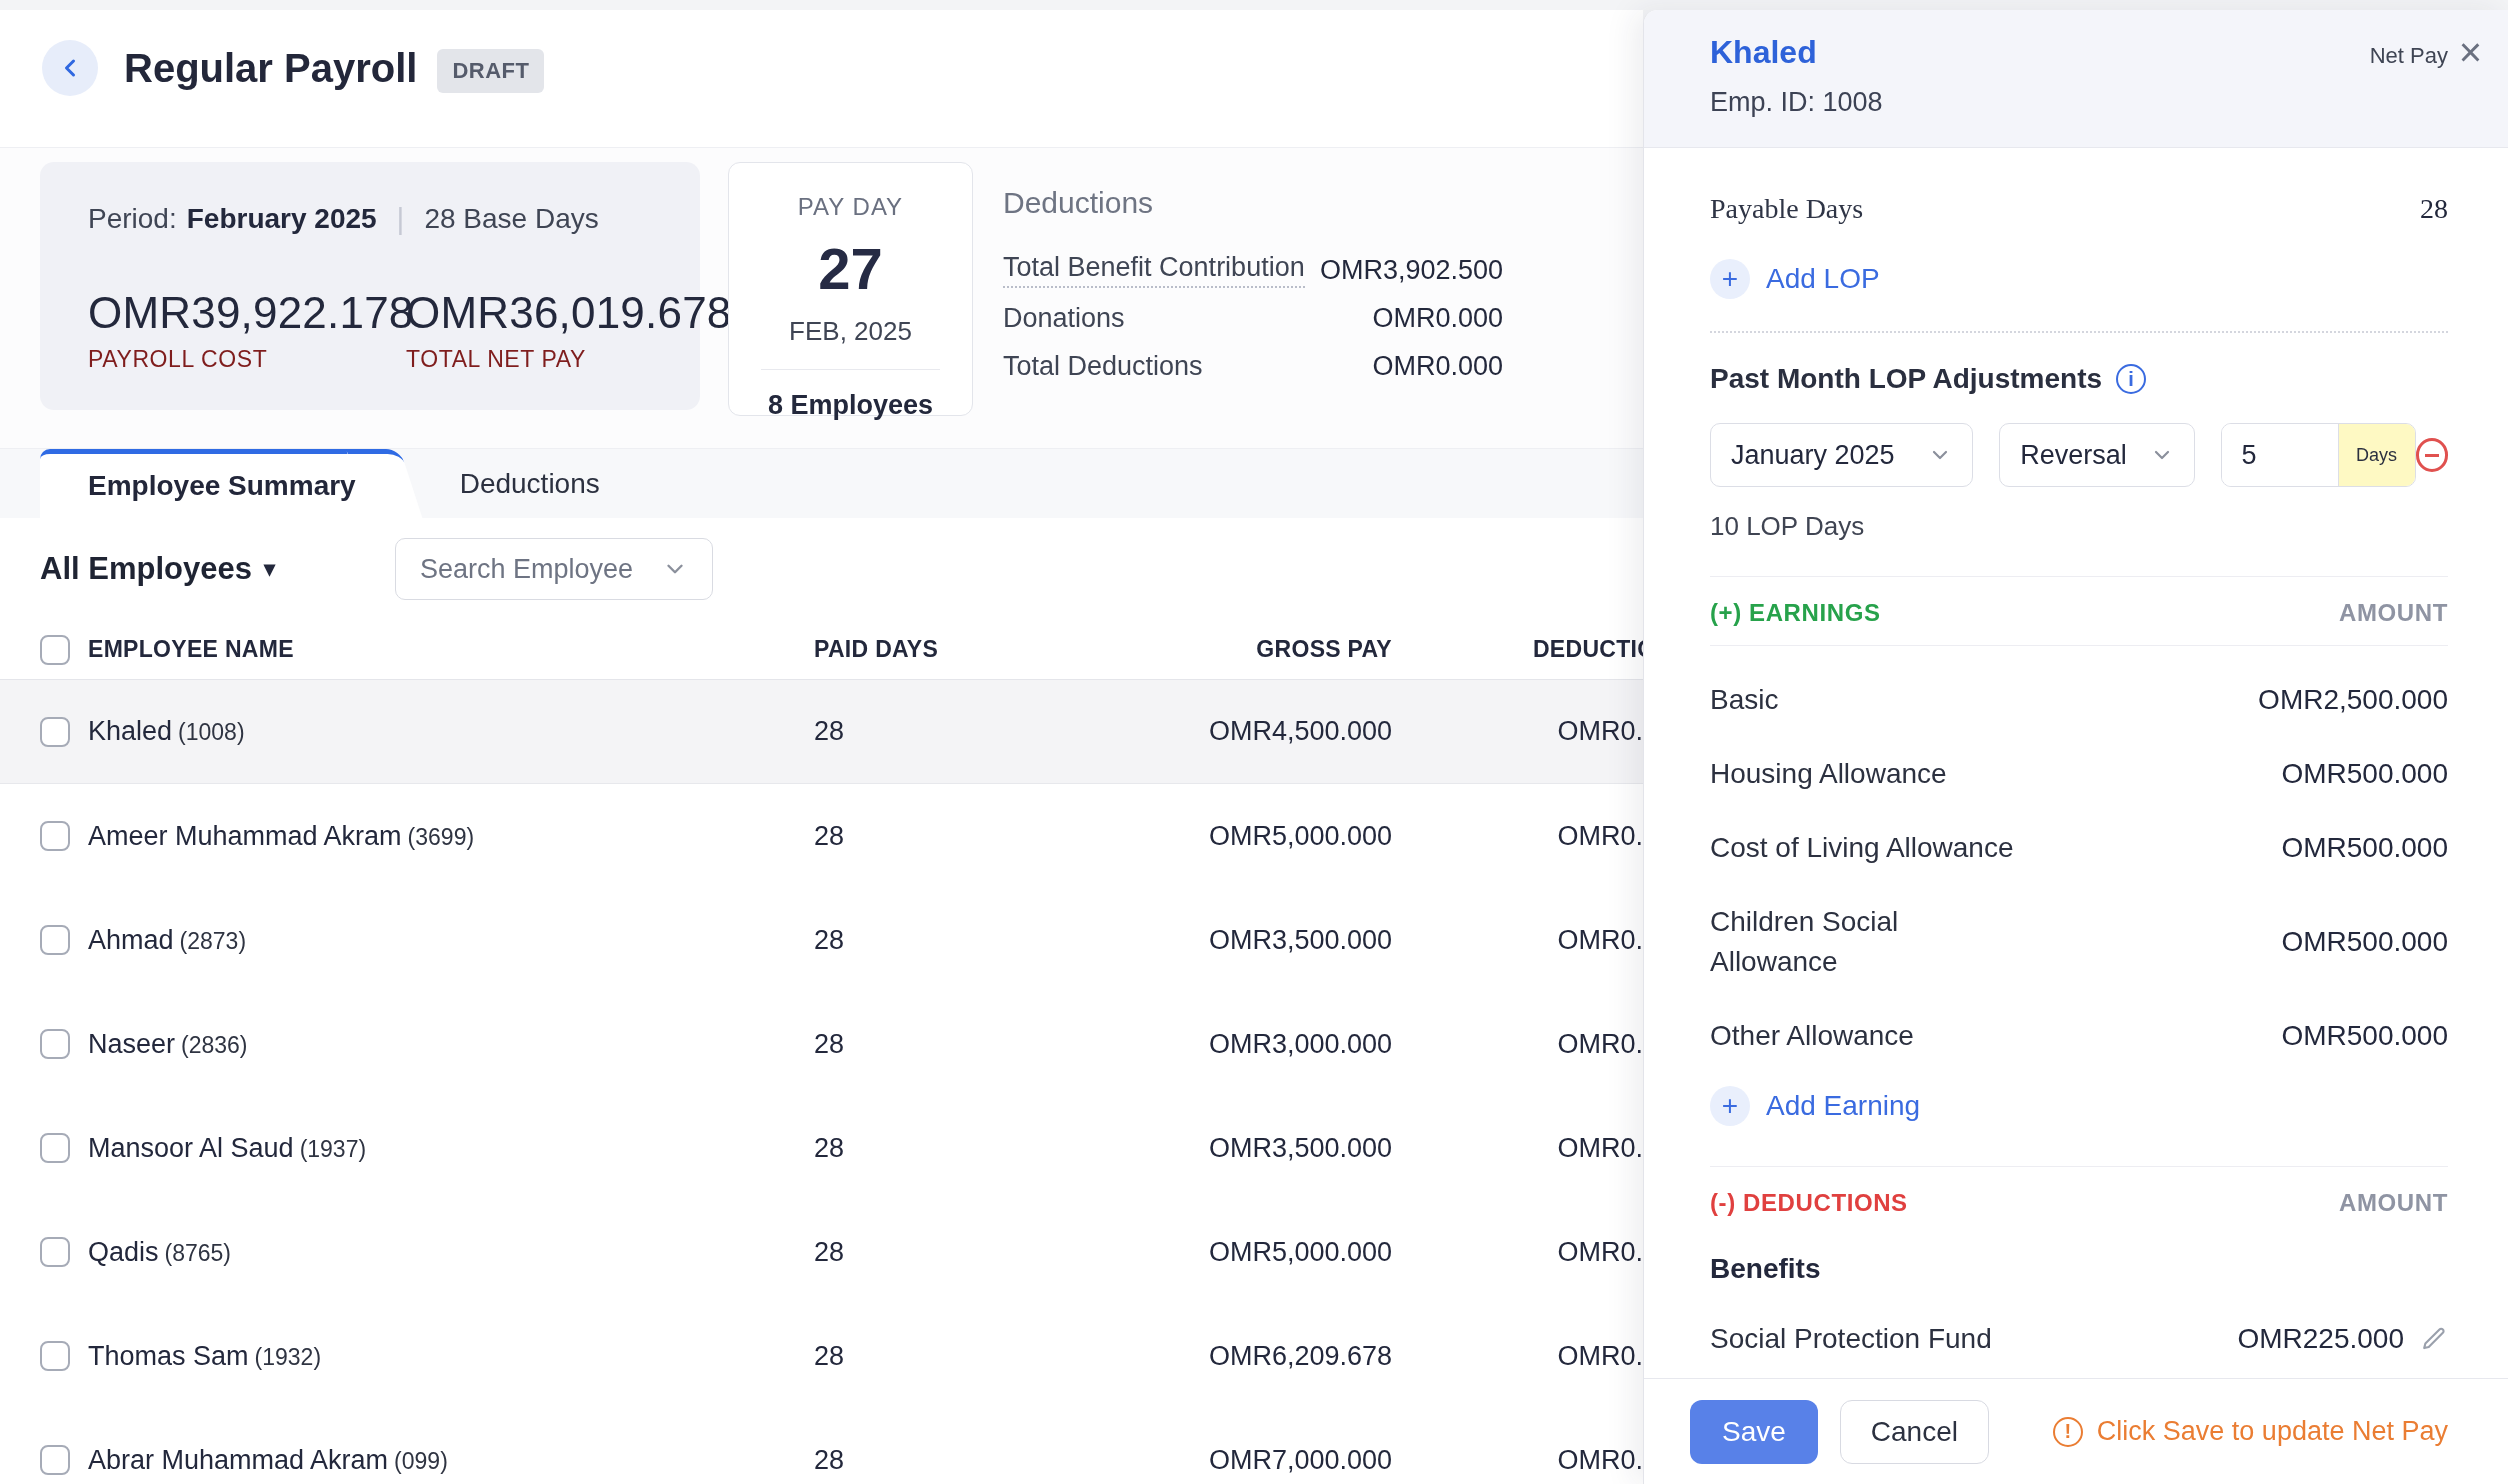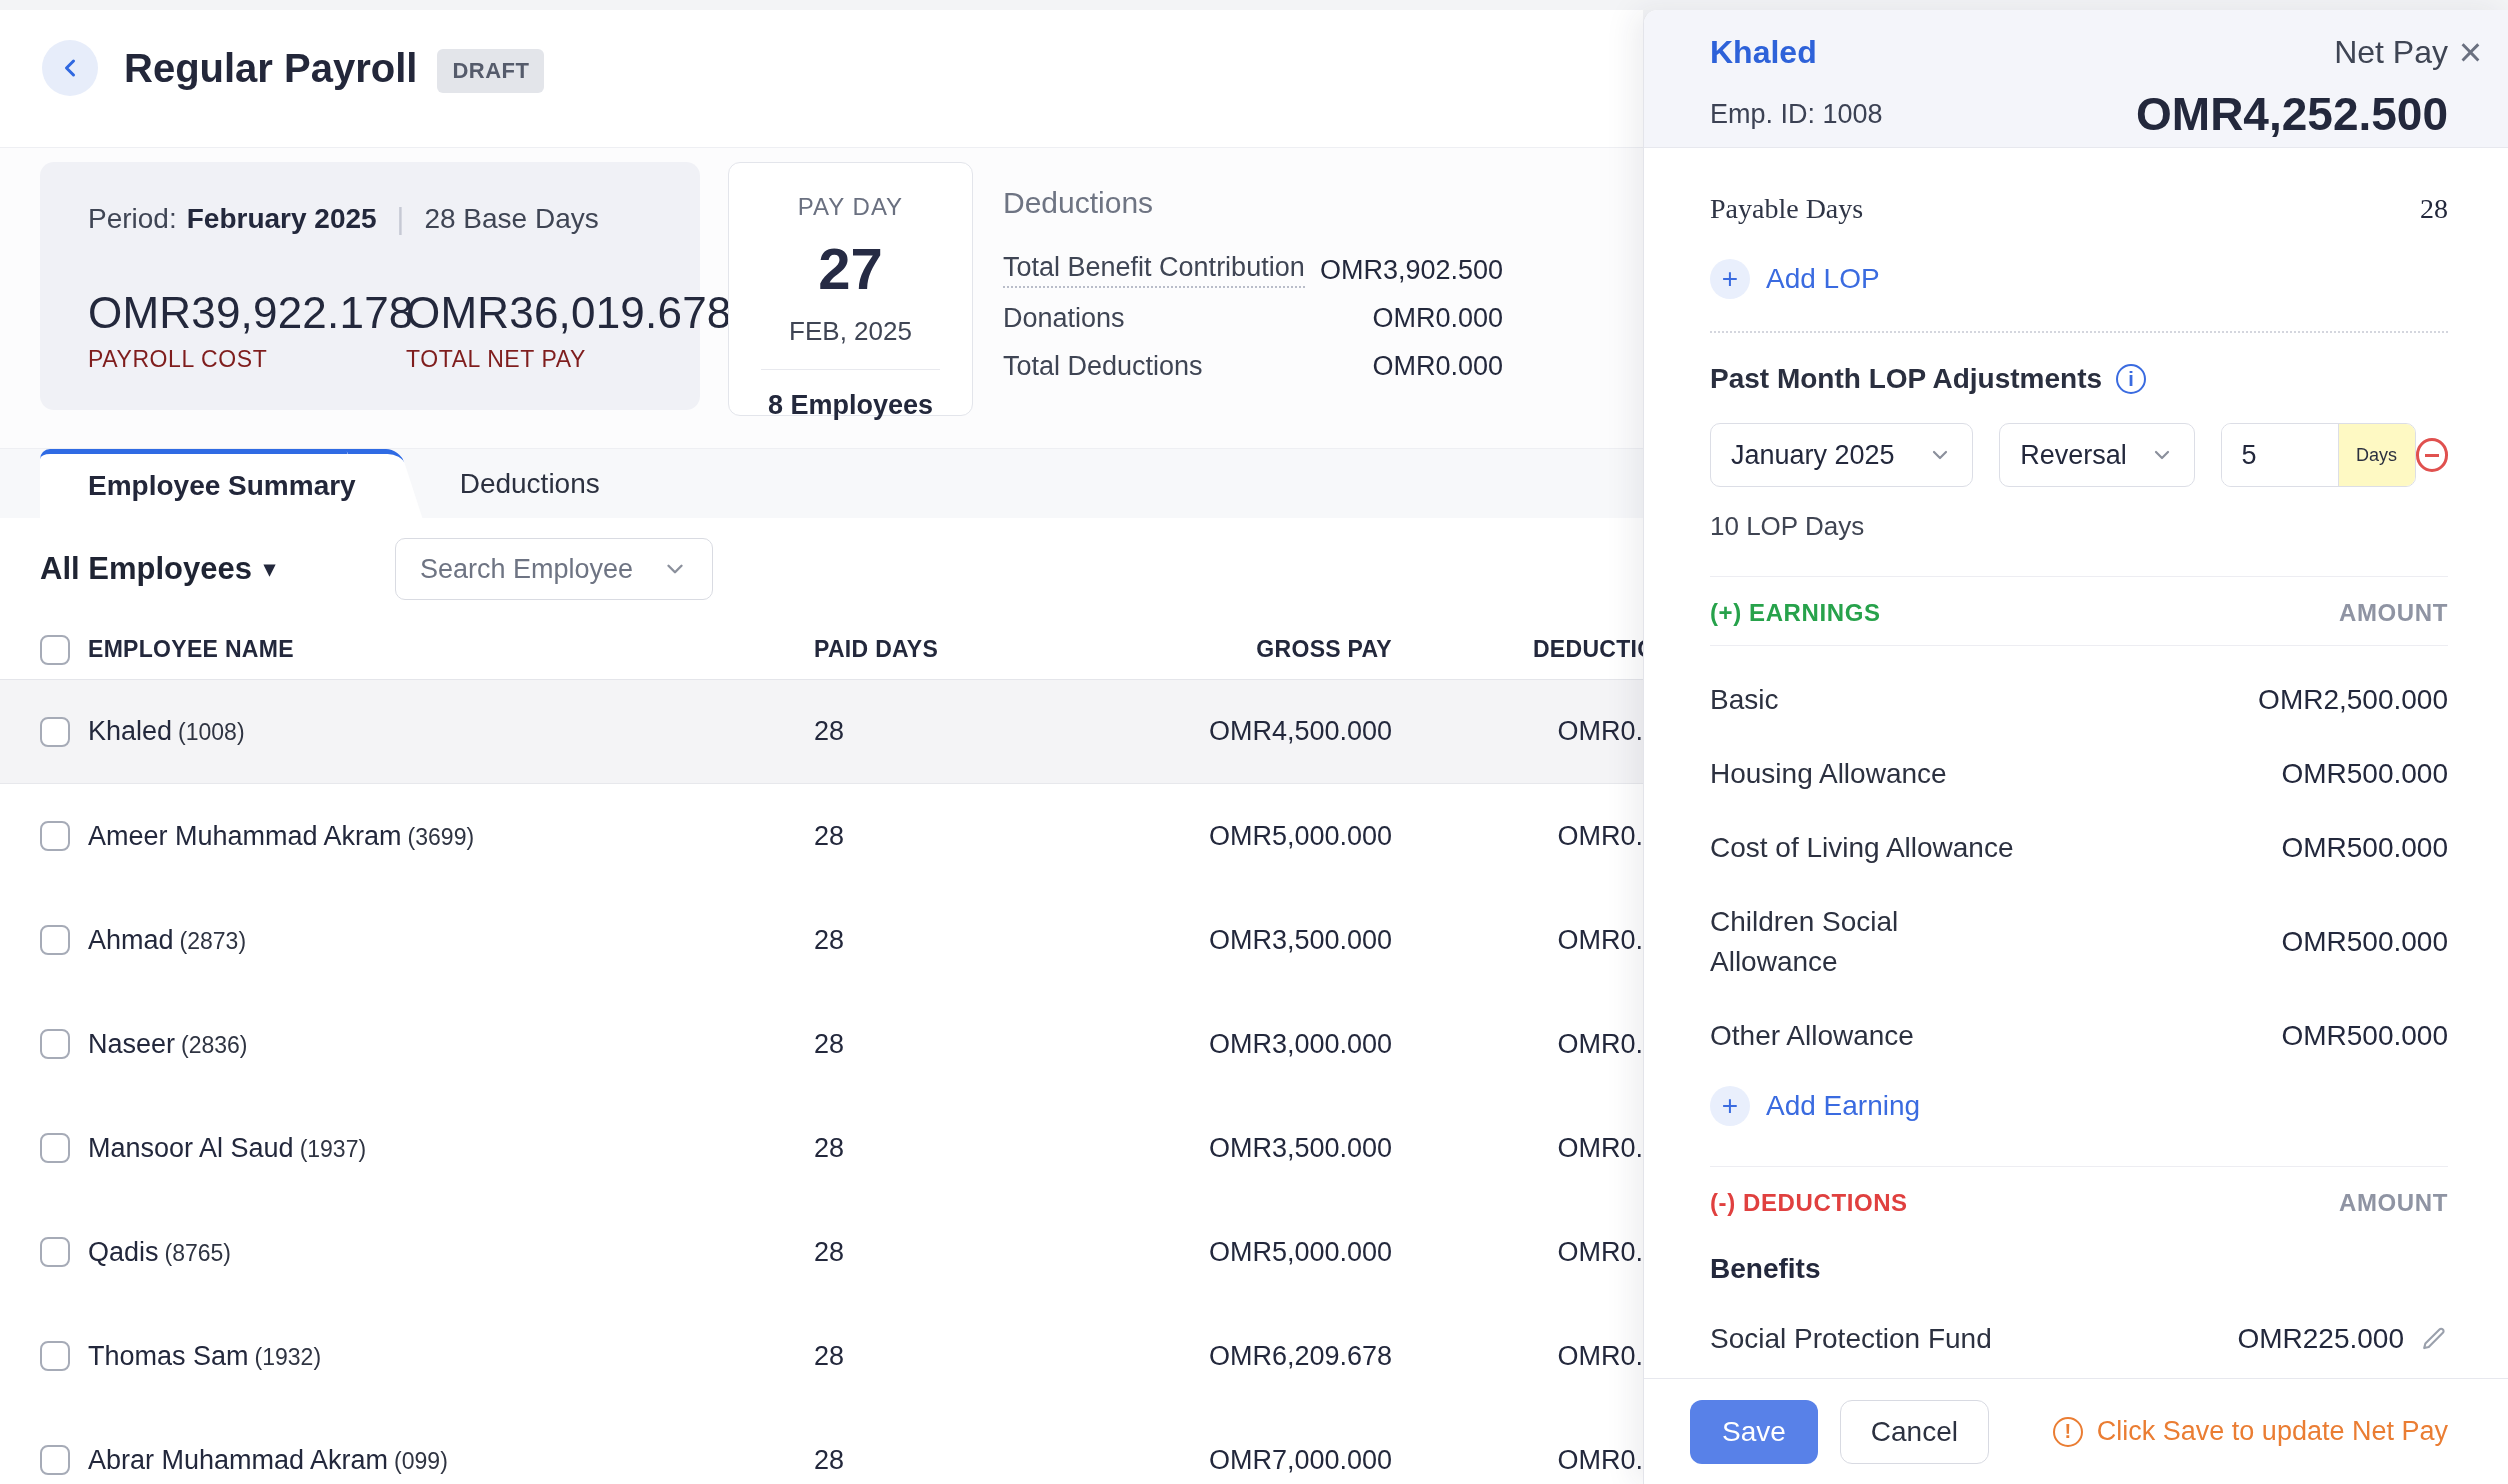--- a/index.html
+++ b/index.html
@@ -65,21 +65,21 @@
   .nm { font-size:27px; color:#23283c; }
   .nid { font-size:23px; color:#2f3442; margin-left:6px; }
   .cellv { font-size:27px; color:#23283c; }
 
   
   .panel { position:absolute; left:1643px; top:10px; width:865px; height:1474px; background:#fff; border-left:1px solid #e3e4ea; border-top-left-radius:14px; box-shadow:-10px 0 30px rgba(35,40,60,.08); }
   .panel-close { position:absolute; top:22px; right:26px; font-size:40px; color:#6a7080; line-height:40px; cursor:pointer; font-weight:400; }
   .panel-head { height:138px; background:#f4f5fa; border-bottom:1px solid #e7e8ee; border-top-left-radius:14px; padding:24px 60px 0 66px; }
   .ph-row { display:flex; justify-content:space-between; align-items:baseline; }
   .emp-name { font-size:32px; font-weight:700; color:#2e62d9; cursor:pointer; }
-  .np-label { font-size:32px; color:#3f4554; }
+  .np-label { font-size:22px; color:#3f4554; }
   .emp-id { font-size:27px; color:#3c4254; }
   .np-amount { font-size:46px; font-weight:600; color:#23283c; }
   .ph-row2 { margin-top:16px; align-items:center; }
 
   .panel-body { padding:0 60px 0 66px; height:1230px; overflow:hidden; }
   .kv { display:flex; justify-content:space-between; margin-top:45px; font-size:28px;font-family:Liberation Serif, serif; }
   .kv .k { color:#2f3546; } .kv .v { color:#23283c; }
   .add-link { display:flex; align-items:center; margin-top:34px; cursor:pointer; }
   .plus-circle { width:40px; height:40px; border-radius:50%; background:#e9effc; color:#3a6be0; font-size:28px; display:flex; align-items:center; justify-content:center; }
   .add-link .lbl { color:#3a6be0; font-size:28px; margin-left:16px; }
@@ -294,21 +294,20 @@
   <aside class="panel">
     <span class="panel-close">×</span>
 
     <div class="panel-head">
       <div class="ph-row">
         <span class="emp-name">Khaled</span>
         <span class="np-label">Net Pay</span>
       </div>
       <div class="ph-row ph-row2">
         <span class="emp-id">Emp. ID: 1008</span>
-        <span class="np-amount">OMR4,252.500</span>
       </div>
     </div>
 
     <div class="panel-body">
       <div class="kv">
         <span class="k">Payable Days</span>
         <span class="v">28</span>
       </div>
 
       <div class="add-link">

